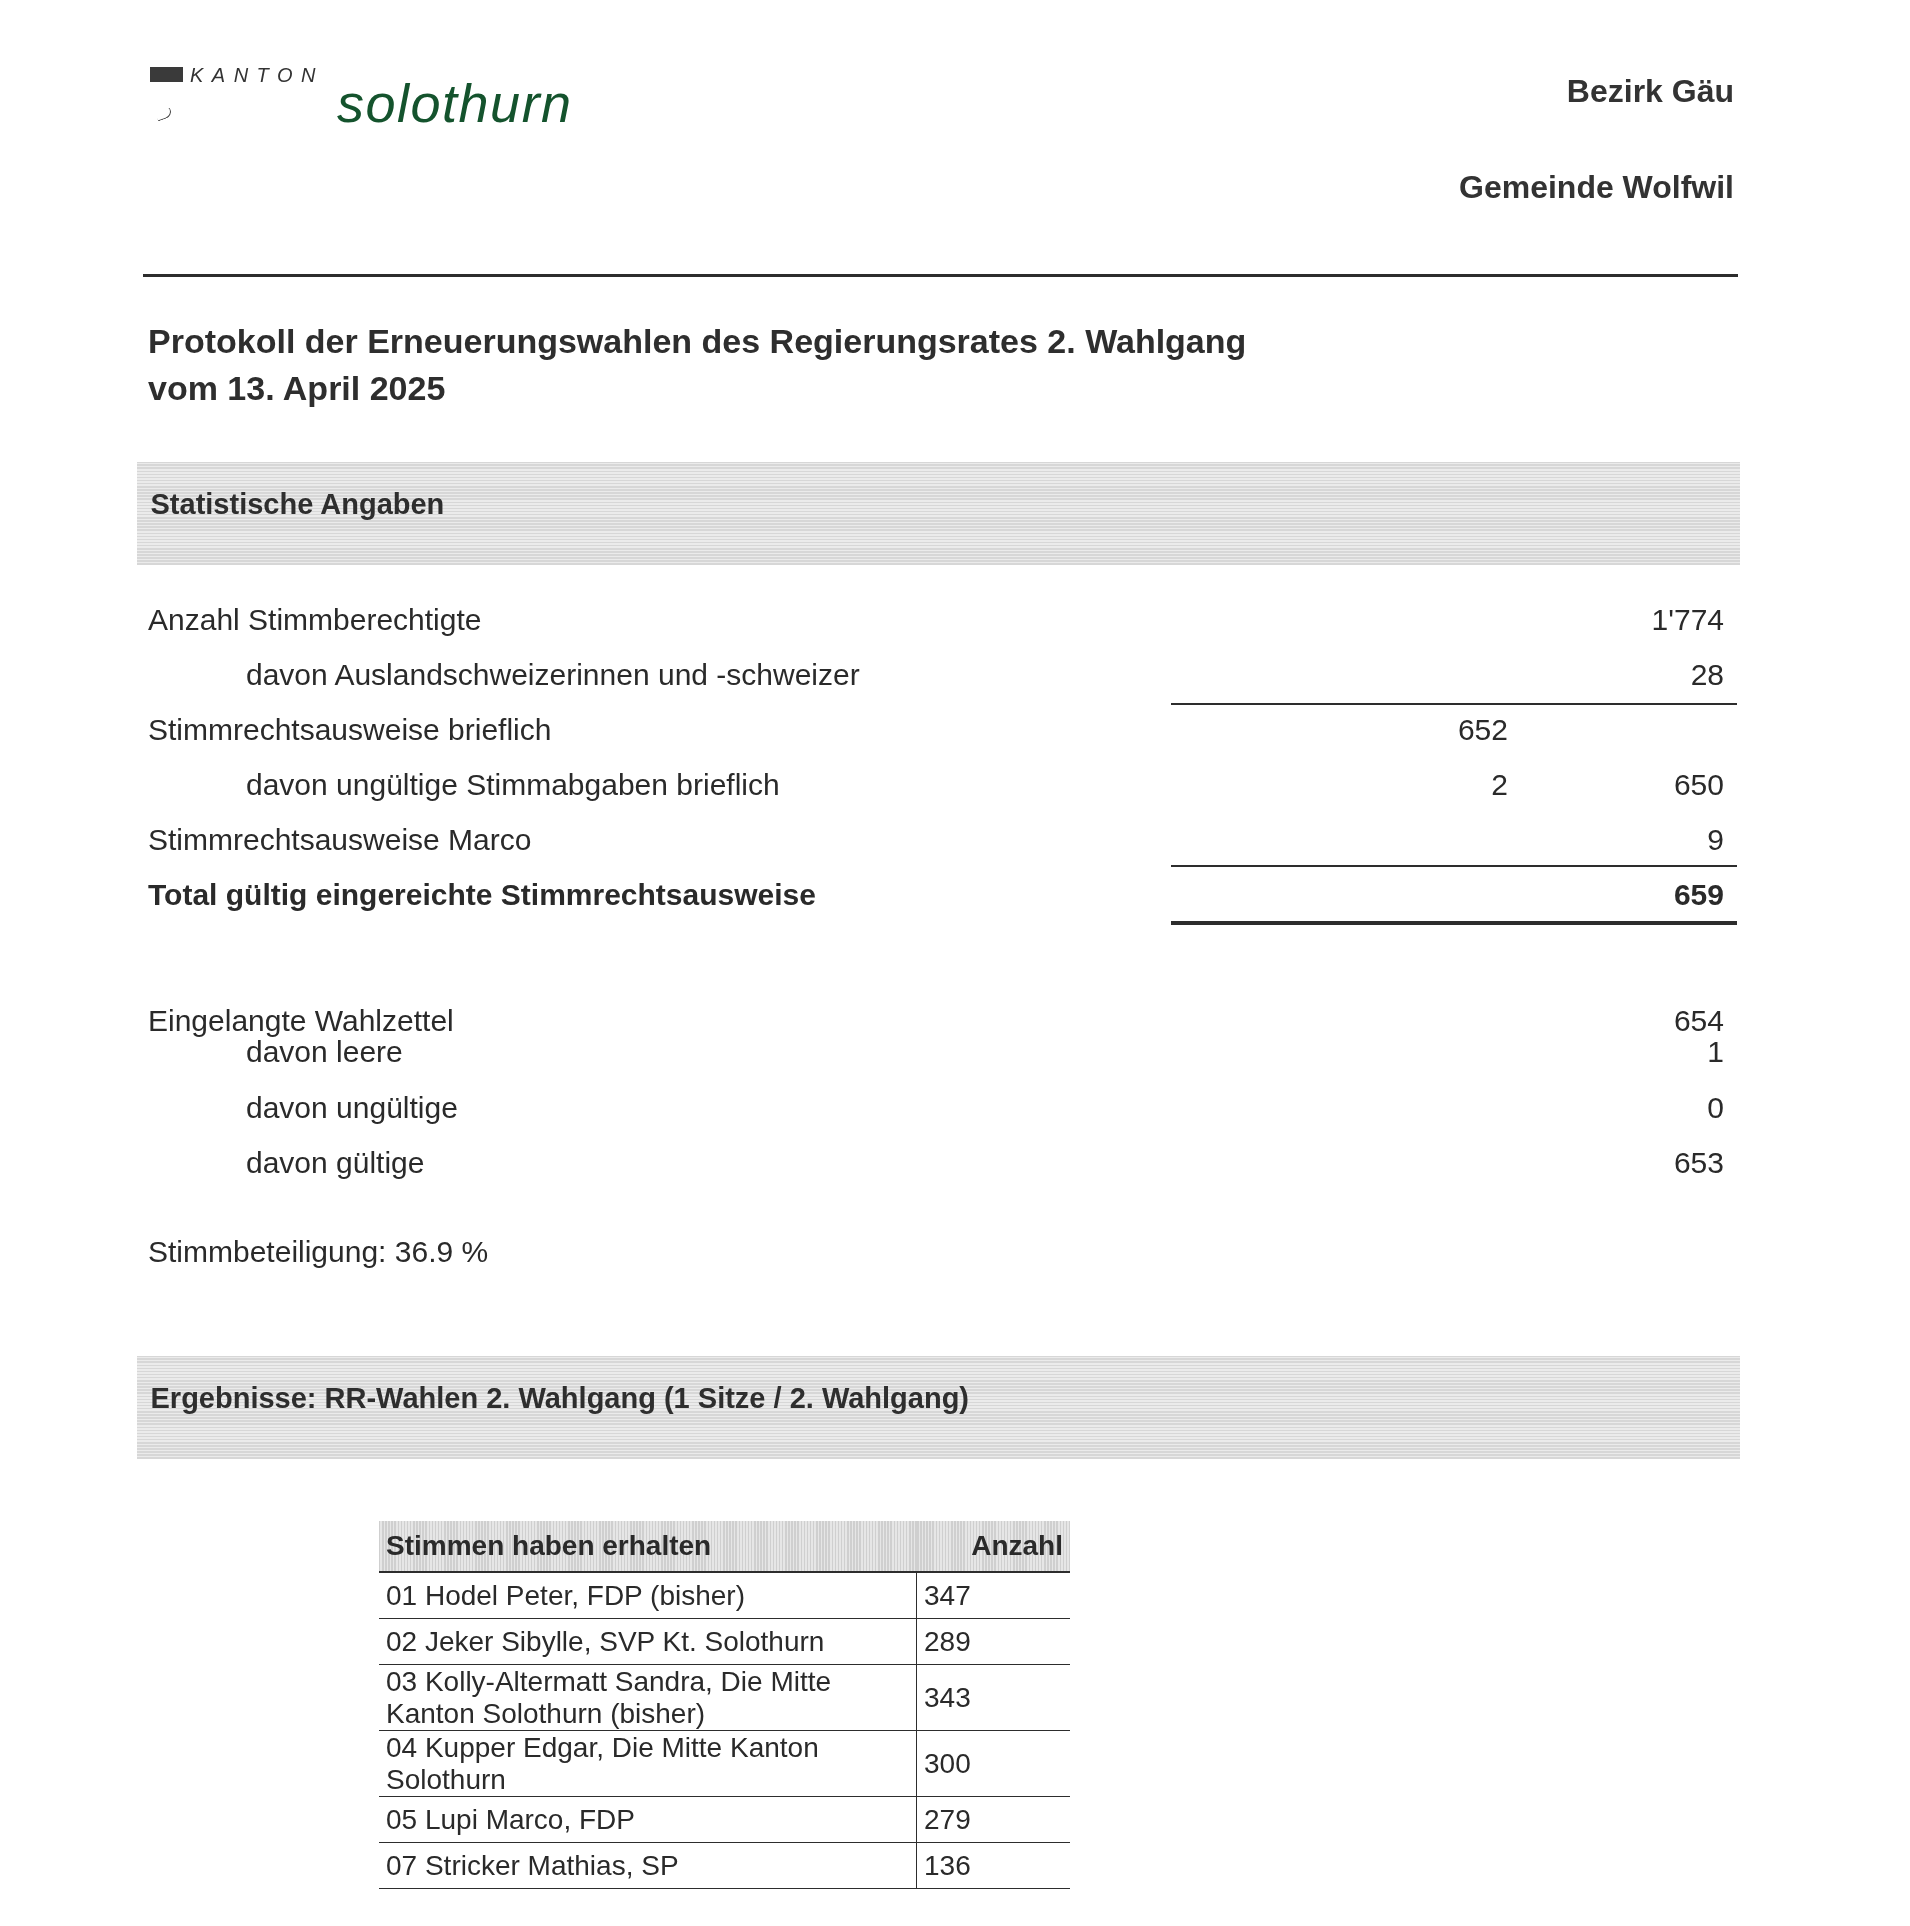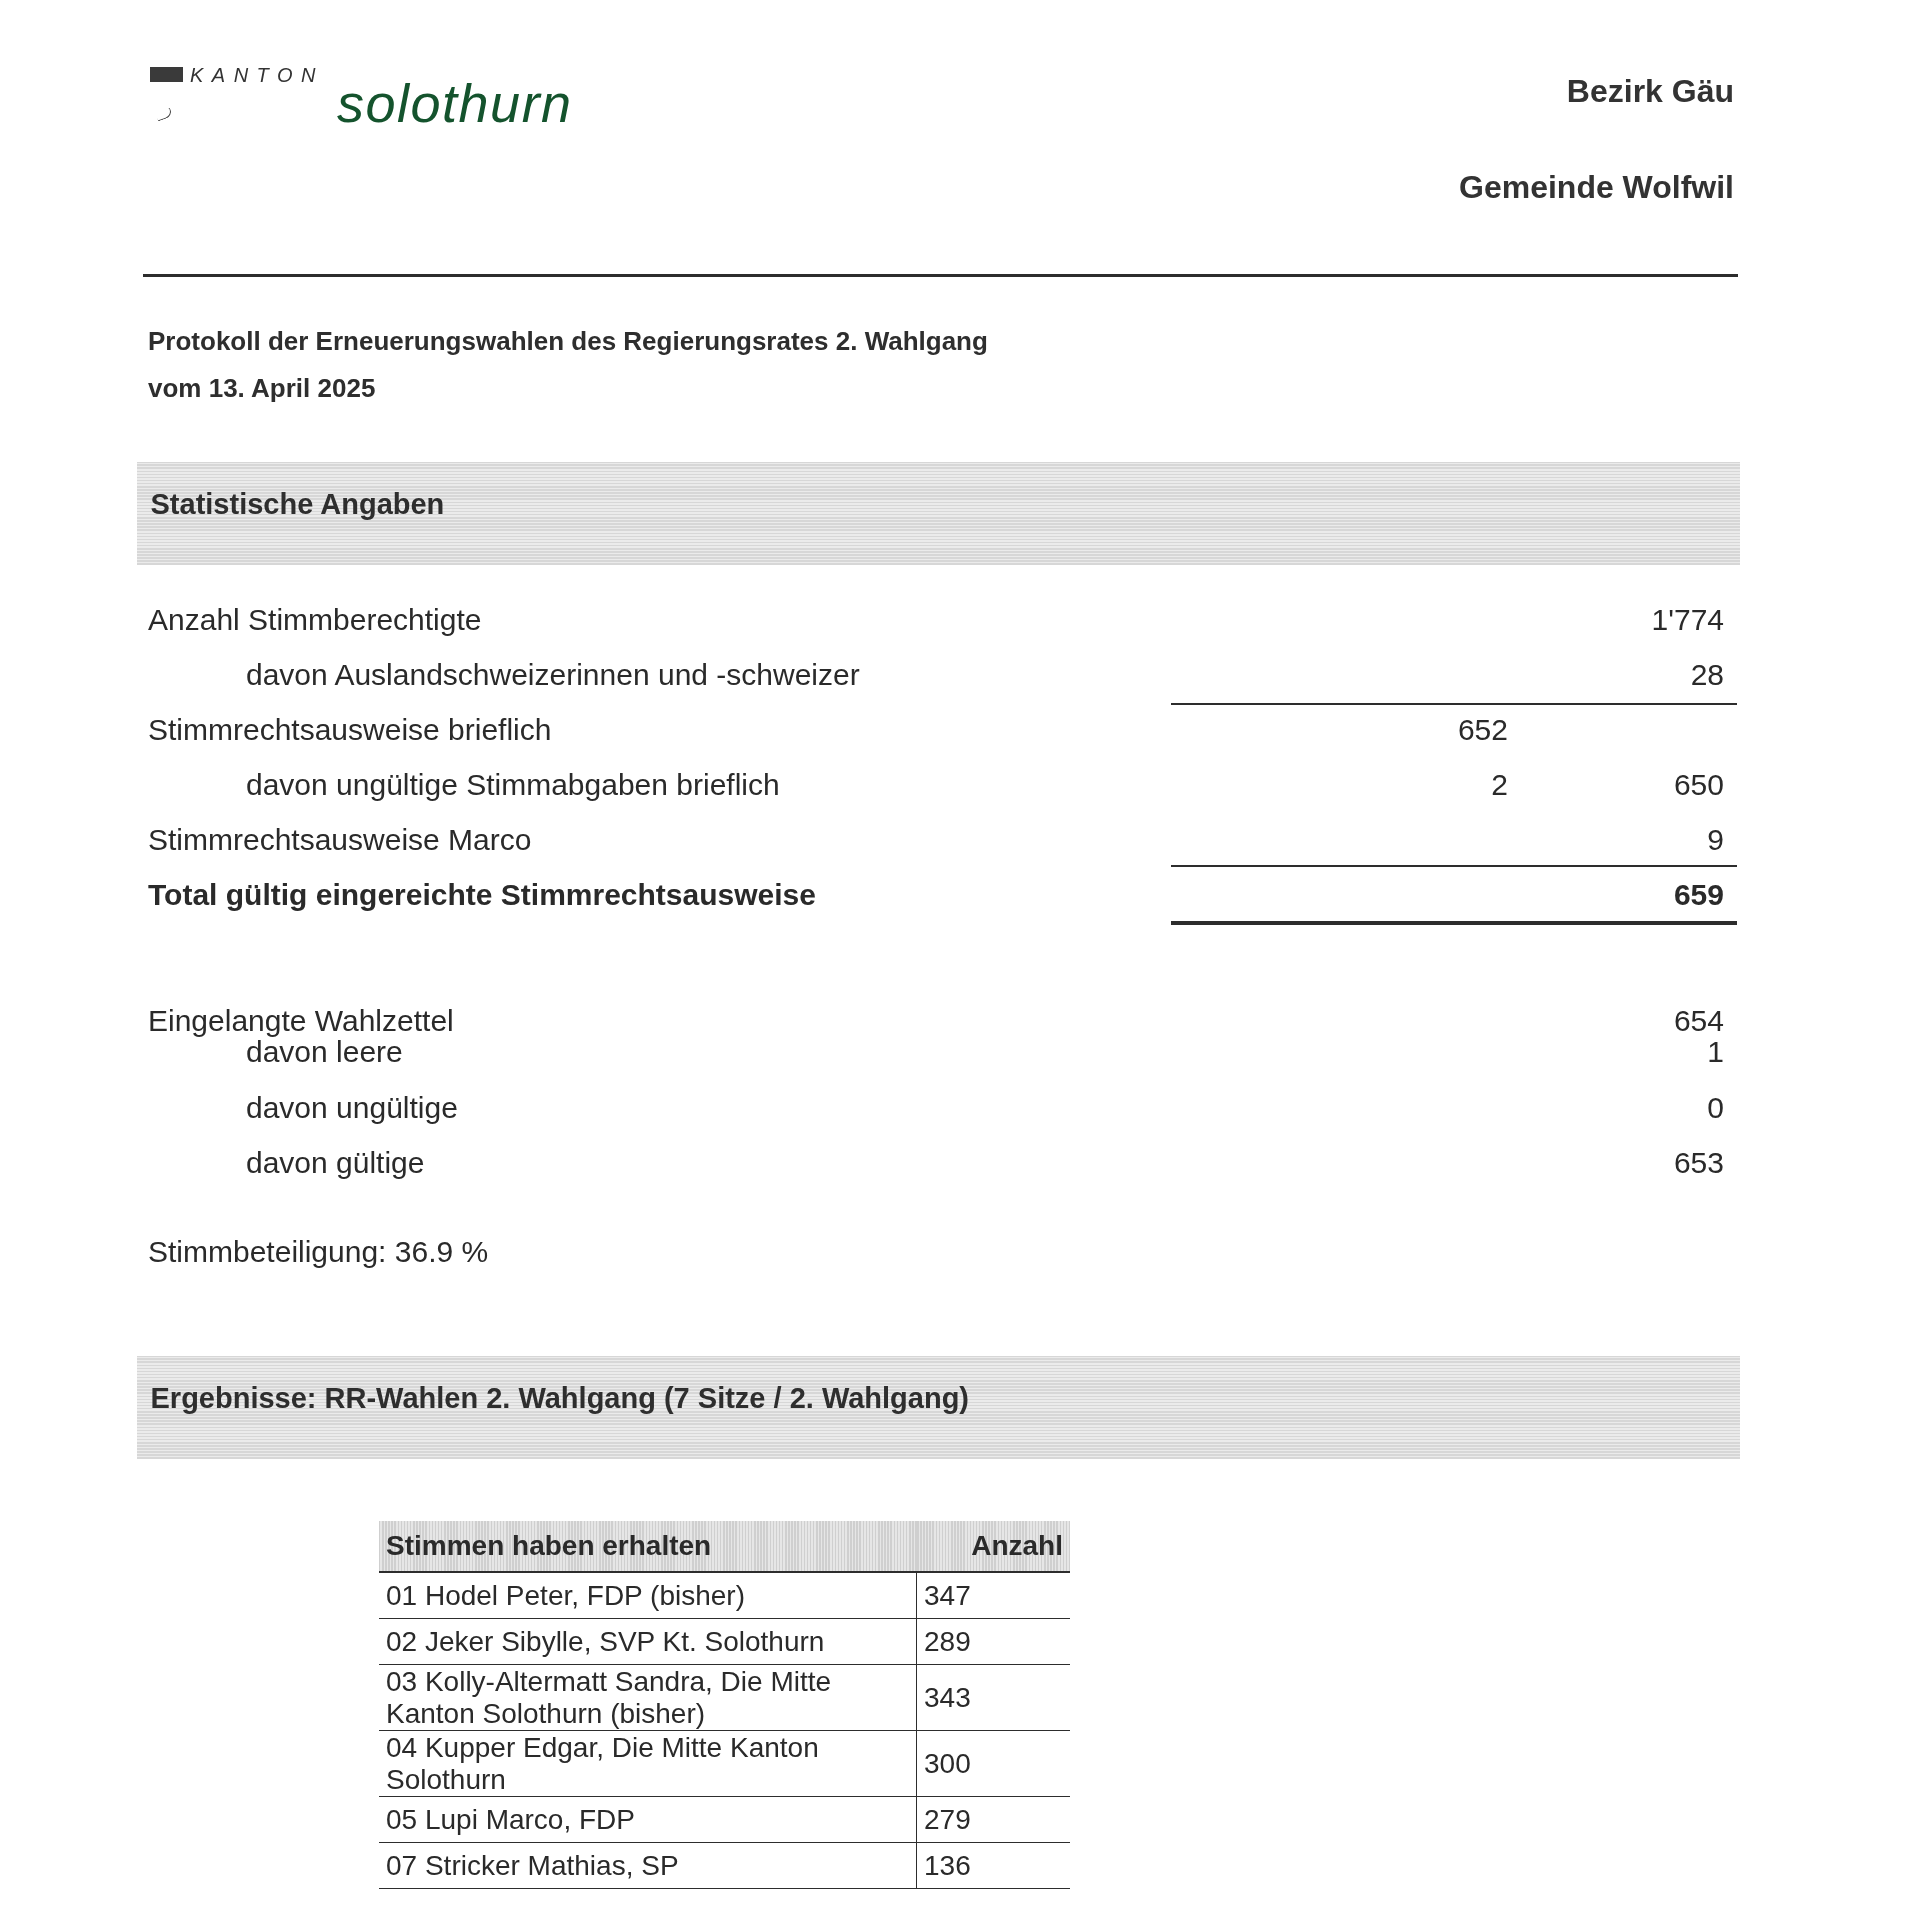--- a/index.html
+++ b/index.html
@@ -9,21 +9,21 @@
   }
   .abs { position: absolute; }
   
   .logo { left: 150px; top: 64px; height: 65px; width: 501px; }
   .logo-square { position: absolute; left: 0; top: 3.1px; width: 33px; height: 14.6px; background: #3a3a3a; }
   .logo-kanton { position: absolute; left: 40px; top: 0; font-size: 20px; letter-spacing: 8.5px; font-style: italic; color: #333; }
   .logo-solothurn { position: absolute; left: 187px; top: 7.7px; font-size: 54px; font-weight: normal; font-style: italic; letter-spacing: 1.5px; color: #14532d; }
   .logo-swoosh { position: absolute; left: 5.8px; top: 46px; width: 15.4px; height: 7.7px; border-bottom: 1.5px solid #444; border-right: 1.5px solid #444; border-radius: 0 0 7.7px 0; transform: rotate(-20deg); }
   .hdr-right { right: 177px; font-weight: bold; font-size: 32px; color: #333; text-align: right; }
   .rule { left: 143px; width: 1595px; height: 2.7px; background: #2d2d2d; }
-  .title { left: 148px; top: 318px; font-size: 26px; font-weight: bold; line-height: 47px; color: #2e2e2e; }
+  .title { left: 148px; top: 318px; font-size: 34px; font-weight: bold; line-height: 47px; color: #2e2e2e; }
   .band {
     left: 137px; width: 1603px; height: 103px;
     background: repeating-linear-gradient(0deg, #d7d7d7 0 1.5px, #ebebeb 1.5px 3.1px);
   }
   .band-label { position: absolute; left: 13.5px; font-size: 29px; font-weight: bold; color: #2e2e2e; }
   .row { left: 148px; width: 1576px; height: 50px; font-size: 30px; }
   .row .lbl { position: absolute; left: 0; top: 0; white-space: nowrap; }
   .row .lbl.indent { left: 98px; }
   .row .lbl.bold { font-weight: bold; }
   .row .mid { position: absolute; right: 216px; top: 0; }
@@ -107,21 +107,21 @@
 <div class="abs row" style="top:1146px;">
   <span class="lbl indent">davon gültige</span>
   <span class="val">653</span>
 </div>
 
 <div class="abs row" style="top:1235px;">
   <span class="lbl">Stimmbeteiligung: 36.9 %</span>
 </div>
 
 <div class="abs band" style="top:1356px;">
-  <div class="band-label" style="top:26px;">Ergebnisse: RR-Wahlen 2. Wahlgang (7 Sitze / 2. Wahlgang)</div>
+  <div class="band-label" style="top:26px;">Ergebnisse: RR-Wahlen 2. Wahlgang (1 Sitze / 2. Wahlgang)</div>
 </div>
 
 <table class="abs tbl">
   <thead>
     <tr>
       <th>Stimmen haben erhalten</th>
       <th class="num">Anzahl</th>
     </tr>
   </thead>
   <tbody>

